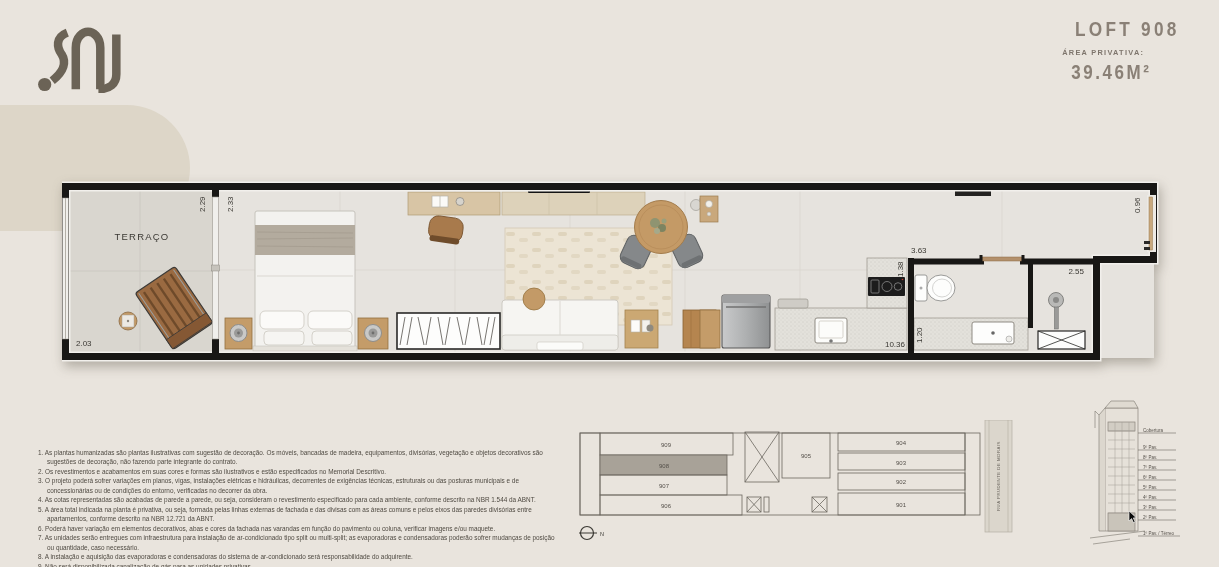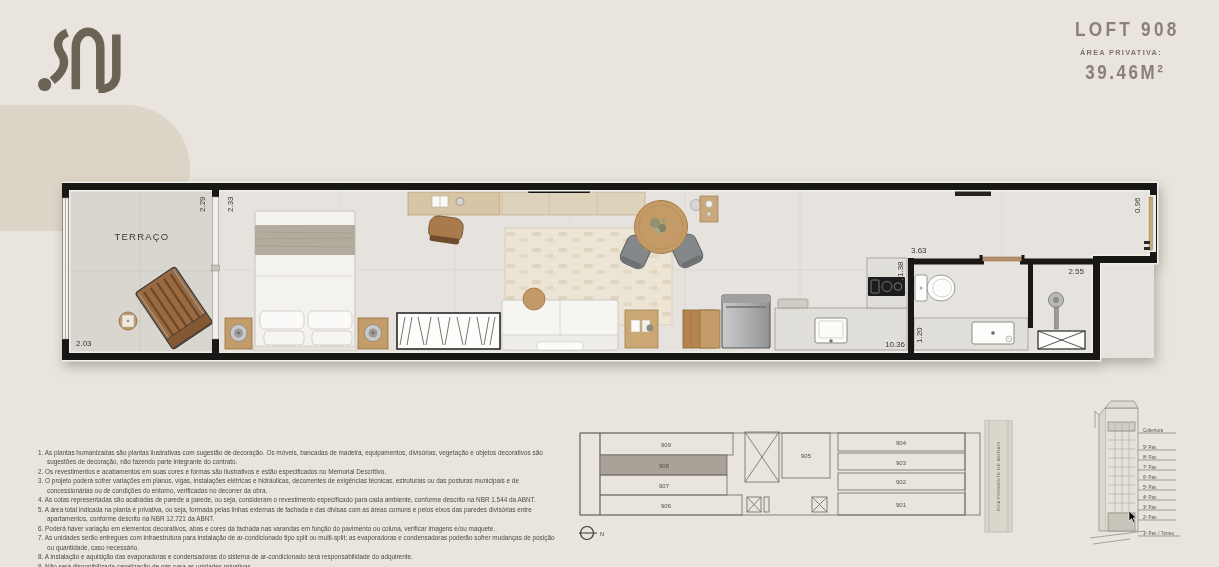--- a/index.html
+++ b/index.html
@@ -1,21 +1,21 @@
 <!DOCTYPE html>
 <html><head>
 <meta charset="utf-8">
 <style>
   html,body{margin:0;padding:0;}
   .page{position:relative;width:1219px;height:567px;background:#e9e4dd;overflow:hidden;
         font-family:"Liberation Sans",sans-serif;}
   .bg-blob{position:absolute;left:0;top:105px;width:190px;height:126px;background:#ddd6c8;
            border-radius:0 999px 999px 0;}
   .logo{position:absolute;left:38px;top:27px;}
-  .header{position:absolute;right:39px;top:17px;text-align:center;color:#8a8076;}
+  .header{position:absolute;right:39px;top:17px;text-align:left;color:#8a8076;}
   .title{font-size:21px;font-weight:bold;letter-spacing:4px;transform:scaleX(.82);
          transform-origin:right center;white-space:nowrap;}
   .area-label{font-size:8px;font-weight:bold;letter-spacing:1.4px;margin-top:7px;color:#7e756c;
          transform:scaleX(.92);transform-origin:right center;}
   .area-value{font-size:20px;font-weight:bold;letter-spacing:3px;margin-top:4px;
          transform:scaleX(.85);transform-origin:right center;white-space:nowrap;}
   .plan{position:absolute;left:62px;top:181px;filter:drop-shadow(2px 5px 6px rgba(70,63,50,.35));}
   .notes{position:absolute;left:38px;top:448px;width:522px;font-size:6.4px;line-height:1.48;
          color:#4f4a42;}
   .note{padding-left:9px;text-indent:-9px;}

